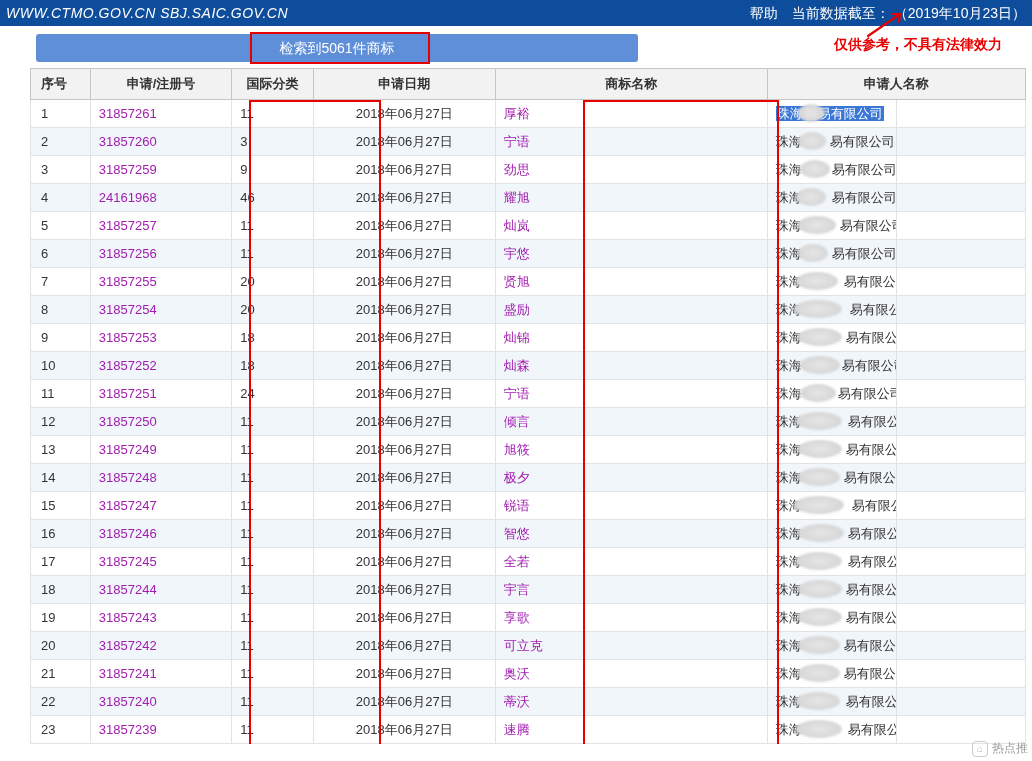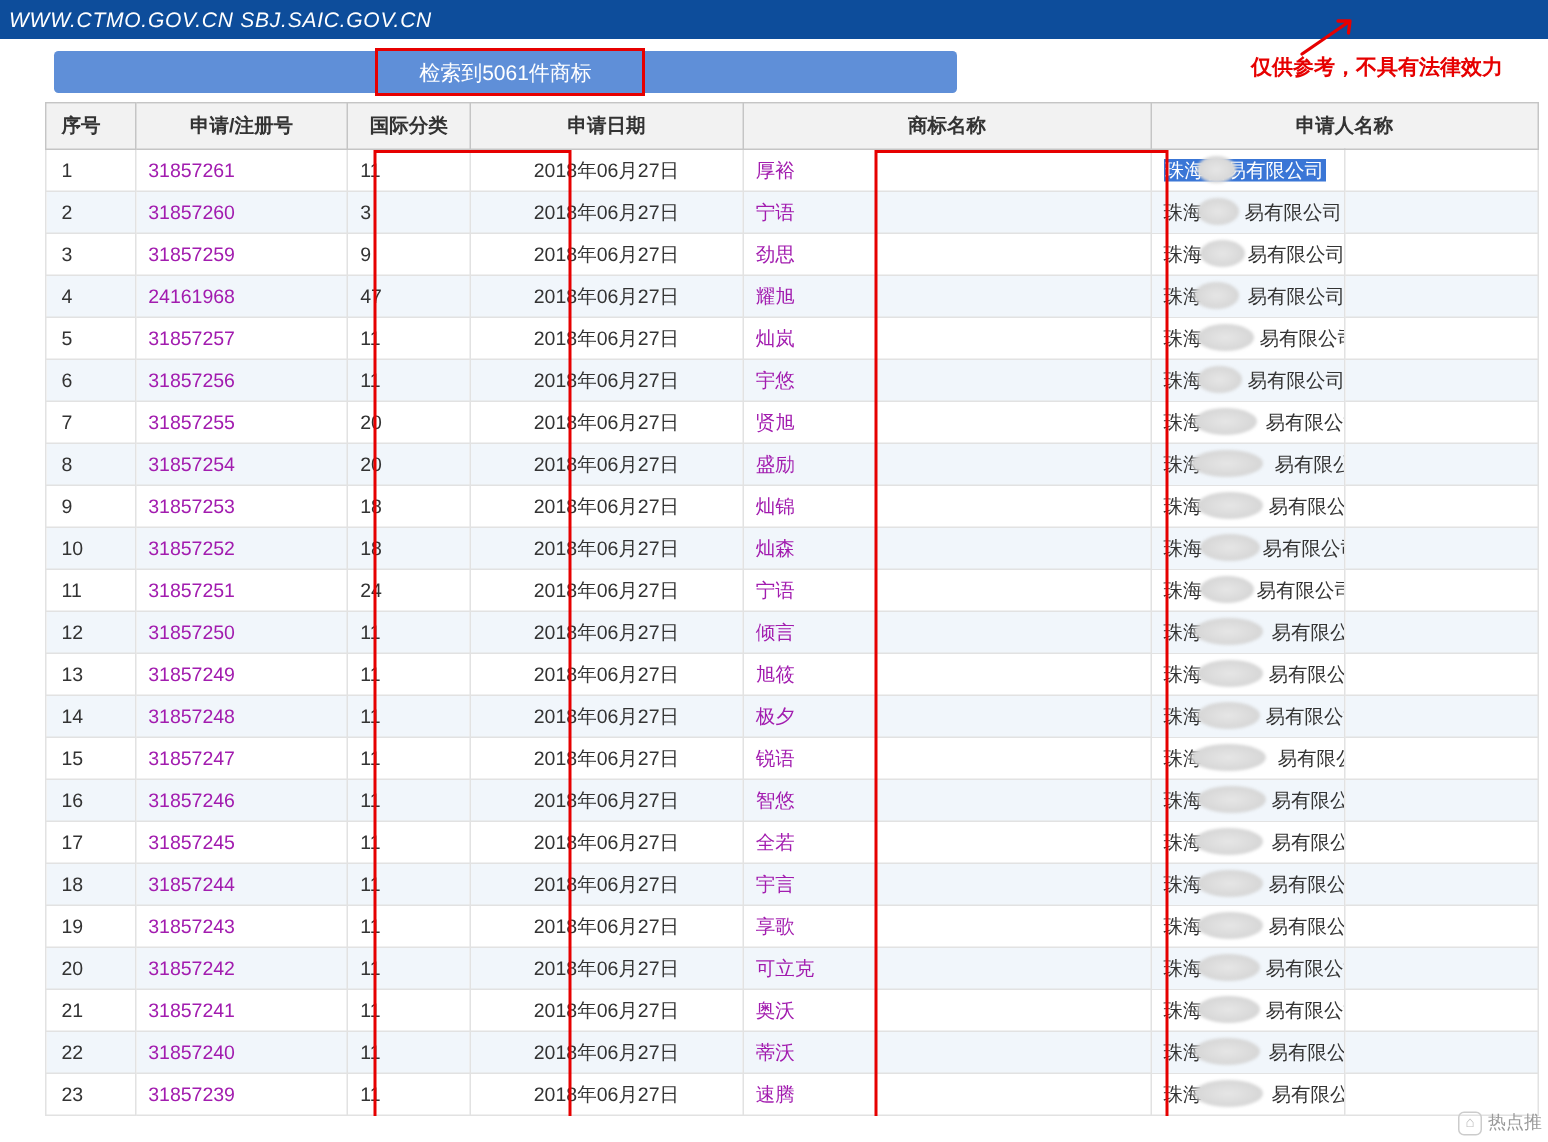--- a/index.html
+++ b/index.html
@@ -128,20 +128,27 @@
     display: inline-flex;
     align-items: center; justify-content: center;
     font-size: 10px; color: #bbb;
   }
 </style>
 </head>
 <body>
 
 <div class="topbar">
   <div class="left">WWW.CTMO.GOV.CN SBJ.SAIC.GOV.CN</div>
+  <div class="right">
+    <span>帮助</span>
+    <span>
+      <span>当前数据截至：</span>
+      <span>（2019年10月23日）</span>
+    </span>
+  </div>
 </div>
 
 <div class="below-top">
   <div class="search-bar">
     <span>检索到5061件商标</span>
     <div class="red-box-btn"></div>
   </div>
   <div class="disclaimer">
     <span>仅供参考，不具有法律效力</span>
     <div class="red-arrow">
@@ -188,21 +195,21 @@
           <td class="col-reg"><a href="#">31857259</a></td>
           <td class="col-cls">9</td>
           <td class="col-date">2018年06月27日</td>
           <td class="col-tm"><a href="#">劲思</a></td>
           <td class="col-app">珠海<span class="smudge" style="left:32px;width:30px"></span><span style="margin-left:30px">易有限公司</span></td>
           <td class="col-name"></td>
         </tr>
         <tr>
           <td class="col-idx">4</td>
           <td class="col-reg"><a href="#">24161968</a></td>
-          <td class="col-cls">47</td>
+          <td class="col-cls">46</td>
           <td class="col-date">2018年06月27日</td>
           <td class="col-tm"><a href="#">耀旭</a></td>
           <td class="col-app">珠海<span class="smudge" style="left:28px;width:30px"></span><span style="margin-left:30px">易有限公司</span></td>
           <td class="col-name"></td>
         </tr>
         <tr>
           <td class="col-idx">5</td>
           <td class="col-reg"><a href="#">31857257</a></td>
           <td class="col-cls">11</td>
           <td class="col-date">2018年06月27日</td>

